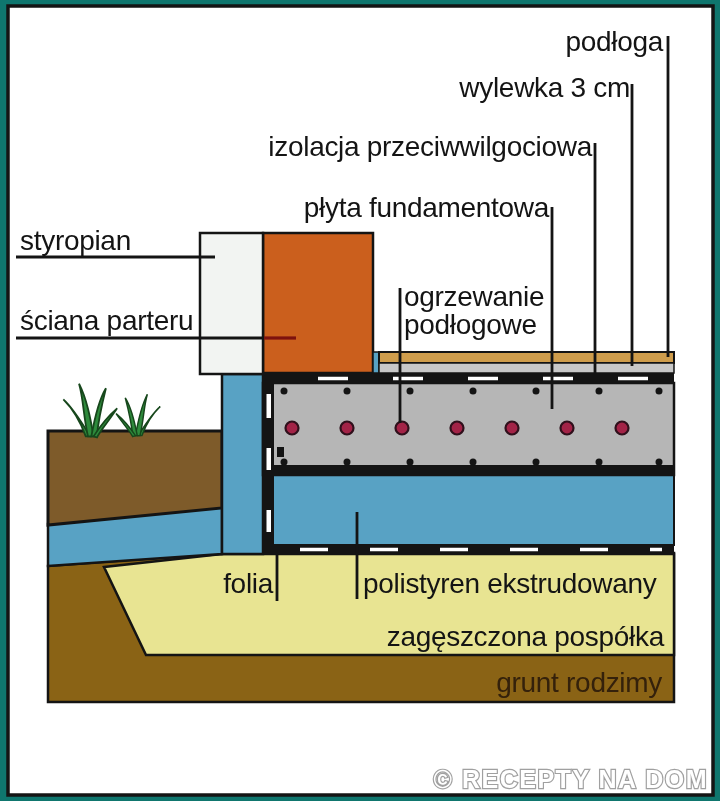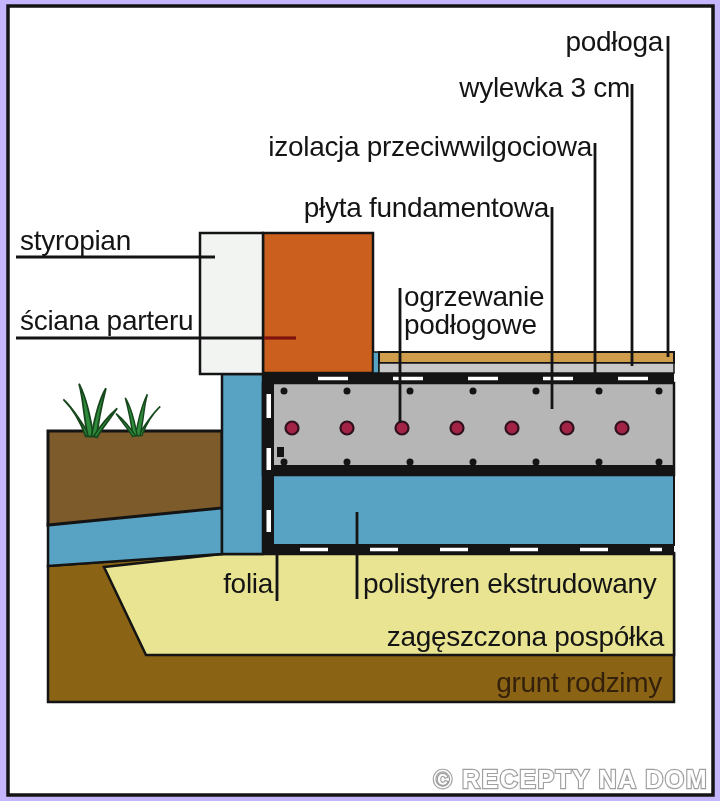--- a/index.html
+++ b/index.html
@@ -1,16 +1,16 @@
 <!DOCTYPE html>
 <html><head>
 <meta charset="utf-8">
 <style>
   html,body{margin:0;padding:0;background:#ffffff;width:720px;height:801px;overflow:hidden}
-  .stage{position:relative;width:720px;height:801px;background:#c4b5fd}
+  .stage{position:relative;width:720px;height:801px;background:#0f766e}
   svg text{
     font-family:"Liberation Sans","DejaVu Sans",sans-serif;
     font-size:28px;
     fill:#141414;
     letter-spacing:-0.3px;
   }
   svg text.two-line{font-size:28px}
   svg text.dark-brown-text{fill:#34210b}
   svg text.wm{
     font-size:25px;

